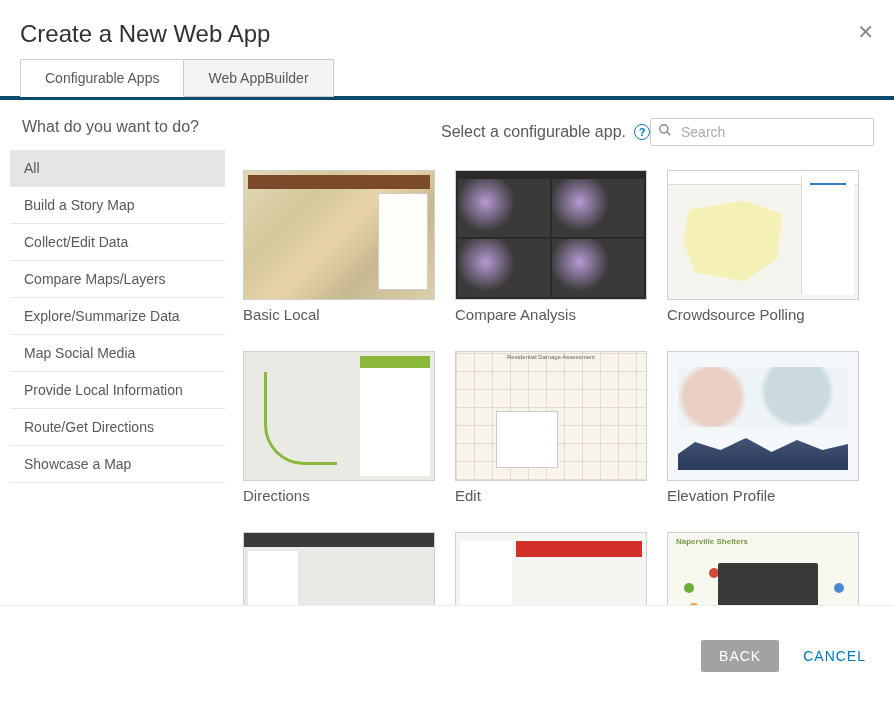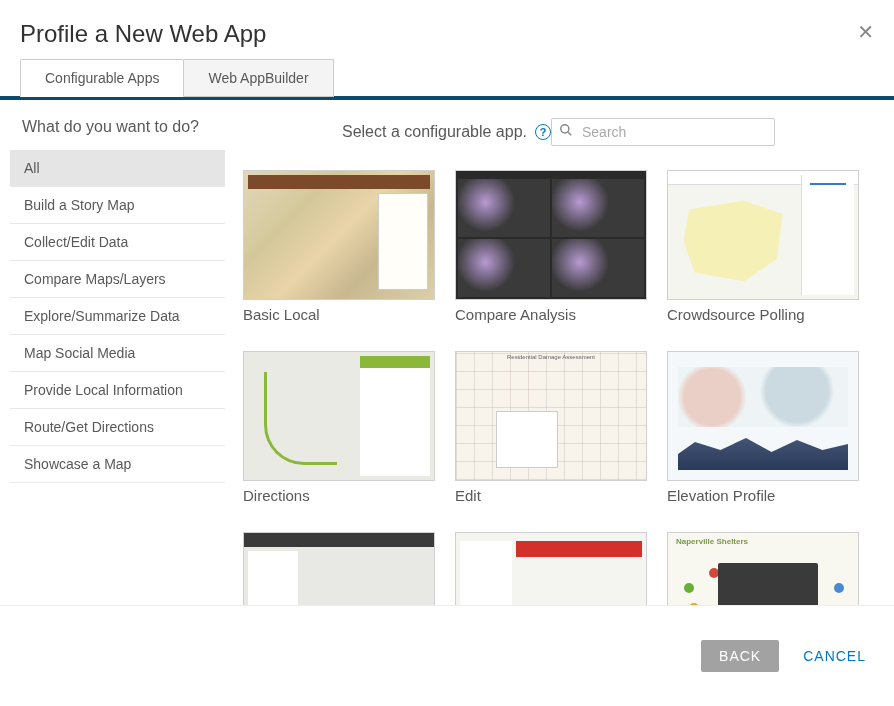--- a/index.html
+++ b/index.html
@@ -95,21 +95,21 @@
     }
     .main::-webkit-scrollbar {
       width: 6px;
     }
     .main::-webkit-scrollbar-thumb {
       background: #aaa;
       border-radius: 3px;
     }
     .main-header {
       display: flex;
-      justify-content: center;
+      justify-content: flex-end;
       align-items: center;
       margin-bottom: 24px;
     }
     .subtitle {
       font-size: 16px;
       color: #595959;
       display: flex;
       align-items: center;
       gap: 8px;
     }
@@ -385,21 +385,21 @@
     }
     .dots span{
       position:absolute;
       width:10px;height:10px;border-radius:50%;
     }
   </style>
 </head>
 <body>
 
 <div class="header">
-  <div class="title">Profile a New Web App</div>
+  <div class="title">Create a New Web App</div>
   <div class="close-icon">✕</div>
 </div>
 
 <div class="tabs">
   <div class="tab active">Configurable Apps</div>
   <div class="tab inactive">Web AppBuilder</div>
 </div>
 
 <div class="content">
   <div class="sidebar">

